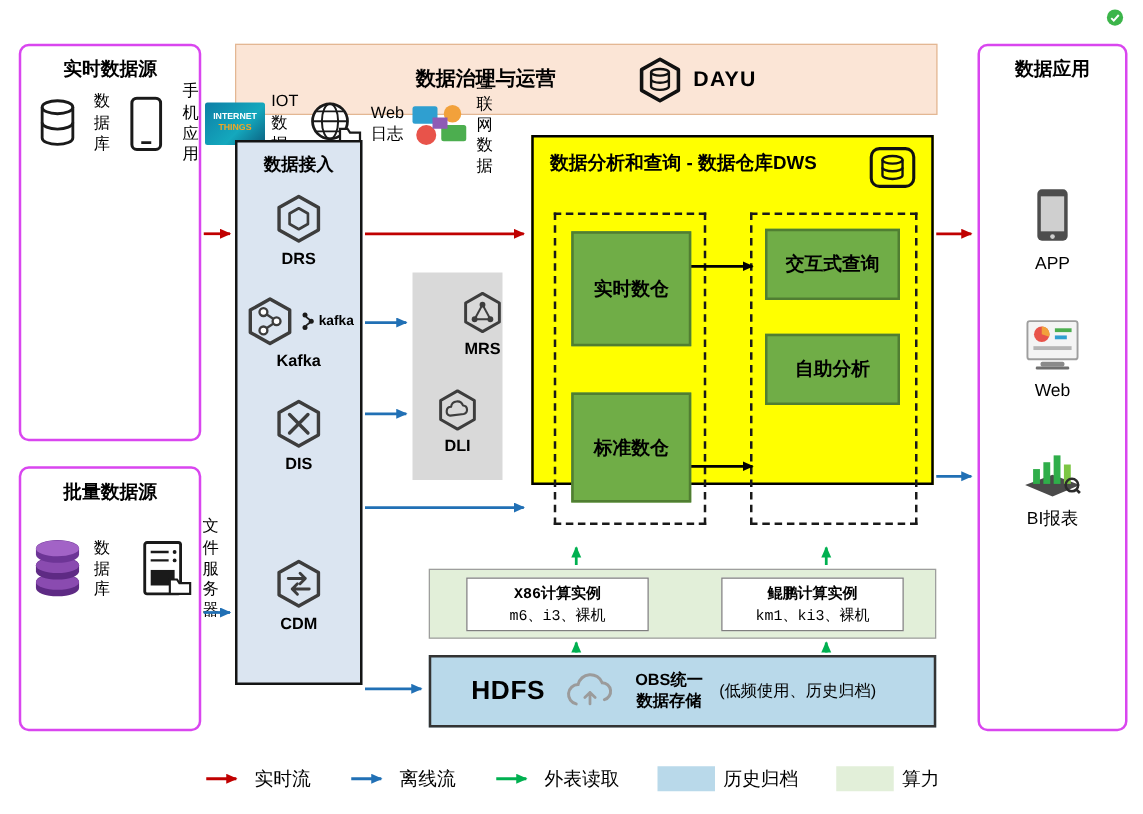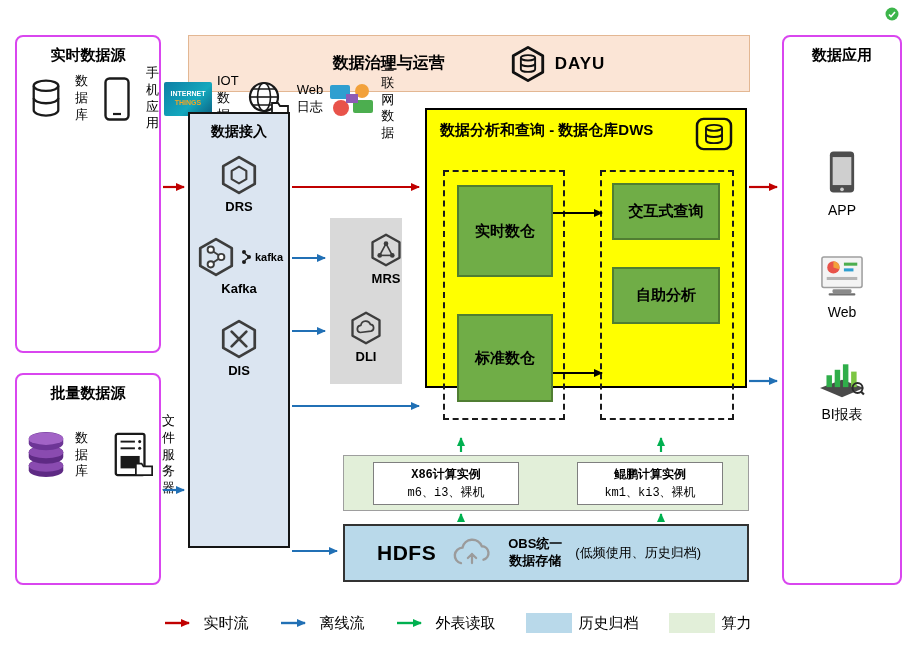--- a/index.html
+++ b/index.html
@@ -188,20 +188,28 @@
       </span>
       <span class="service-label">Kafka</span>
     </div>
     <div class="service" style="top:204px;">
       <svg width="42" height="42" viewBox="0 0 40 40">
         <polygon points="20,3 35,11.5 35,28.5 20,37 5,28.5 5,11.5" fill="none" stroke="#3d3d3d" stroke-width="2.6" stroke-linejoin="round"></polygon>
         <path d="M13 13L27 27M27 13L13 27" stroke="#3d3d3d" stroke-width="2.6" stroke-linecap="round" fill="none"></path>
       </svg>
       <span class="service-label">DIS</span>
     </div>
+    <div class="service" style="top:332px;">
+      <svg width="42" height="42" viewBox="0 0 40 40">
+        <polygon points="20,3 35,11.5 35,28.5 20,37 5,28.5 5,11.5" fill="none" stroke="#3d3d3d" stroke-width="2.6" stroke-linejoin="round"></polygon>
+        <path d="M12 16h13M21 12l4 4-4 4" stroke="#3d3d3d" stroke-width="2.2" fill="none" stroke-linecap="round" stroke-linejoin="round"></path>
+        <path d="M28 24H15M19 20l-4 4 4 4" stroke="#3d3d3d" stroke-width="2.2" fill="none" stroke-linecap="round" stroke-linejoin="round"></path>
+      </svg>
+      <span class="service-label">CDM</span>
+    </div>
   </div>
 
   <div class="abs grayproc" style="left:330px;top:218px;width:72px;height:166px;">
     <div class="service" style="top:14px;margin-left:20px;">
       <svg width="36" height="36" viewBox="0 0 40 40">
         <polygon points="20,3 35,11.5 35,28.5 20,37 5,28.5 5,11.5" fill="none" stroke="#3d3d3d" stroke-width="2.6" stroke-linejoin="round"></polygon>
         <line x1="20" y1="13" x2="13" y2="26" stroke="#3d3d3d" stroke-width="1.8"></line>
         <line x1="20" y1="13" x2="27" y2="26" stroke="#3d3d3d" stroke-width="1.8"></line>
         <line x1="13" y1="26" x2="27" y2="26" stroke="#3d3d3d" stroke-width="1.8"></line>
         <circle cx="20" cy="13" r="2.6" fill="#3d3d3d"></circle>

